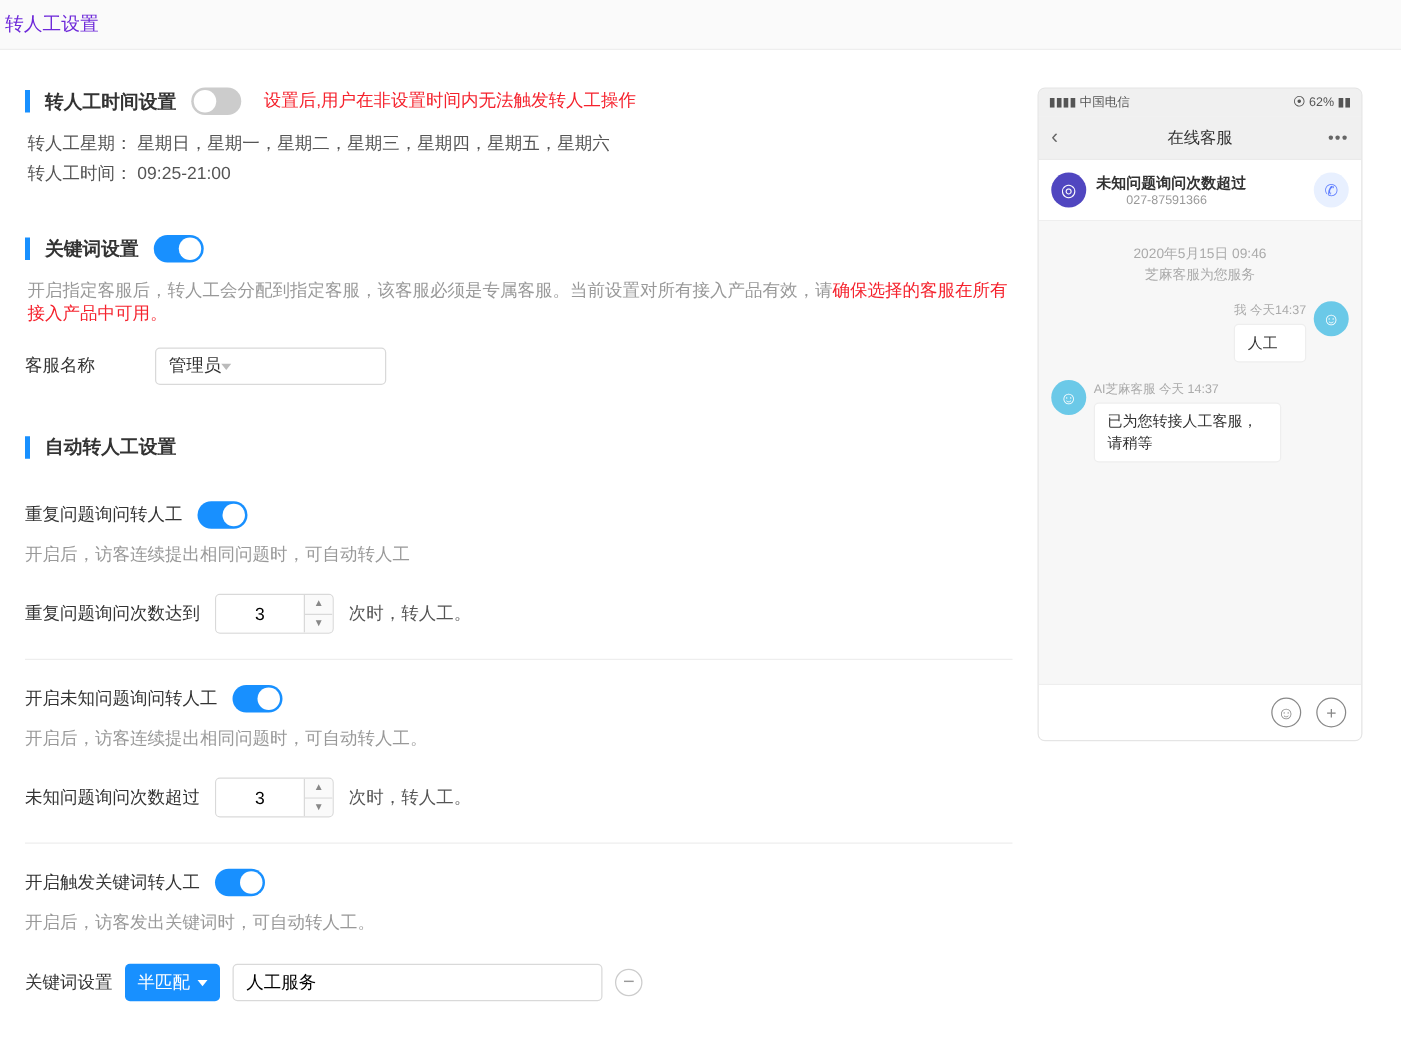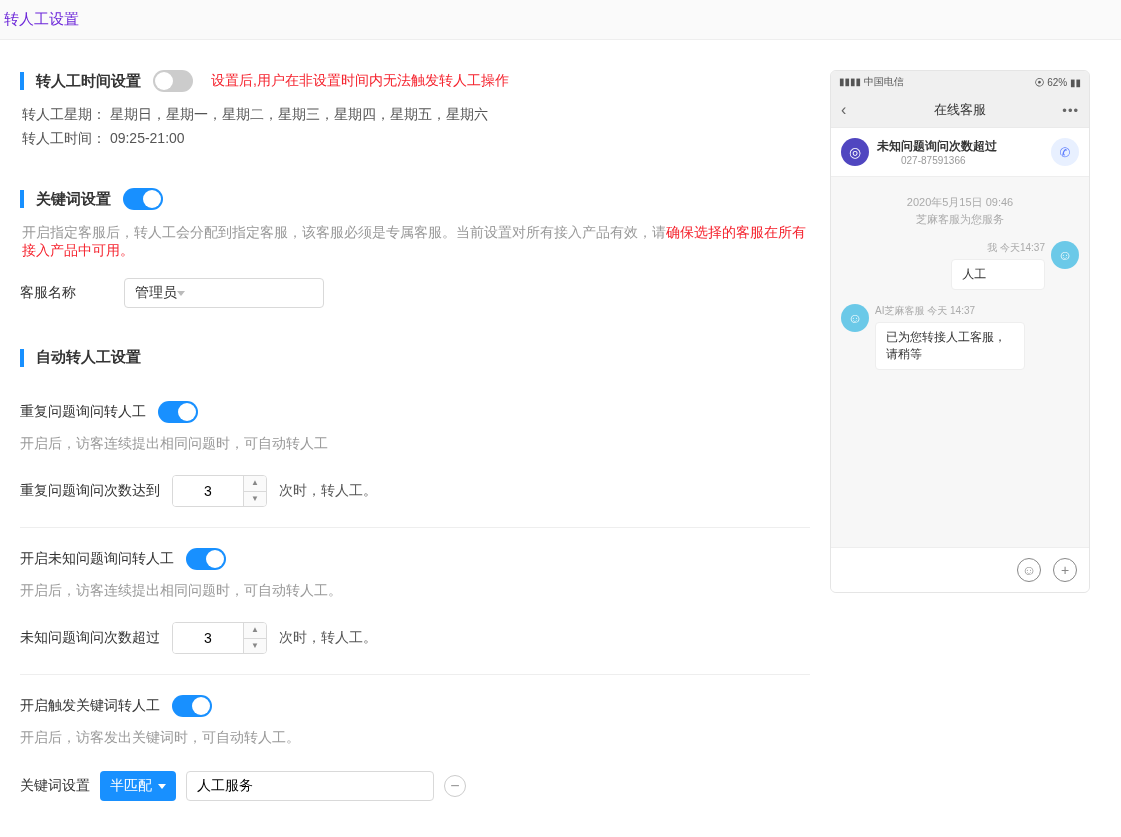--- a/index.html
+++ b/index.html
@@ -92,21 +92,21 @@
       display: flex;
       align-items: center;
       gap: 24px;
       margin: 16px 0;
     }
     .field-label { color: #333; min-width: 80px; }
     .select {
       border: 1px solid #d9d9d9;
       border-radius: 4px;
       padding: 5px 10px;
-      width: 200px;
+      width: 185px;
       display: inline-flex;
       align-items: center;
       cursor: pointer;
       background: #fff;
     }
     .chevron {
       width: 0; height: 0;
       border-left: 4px solid transparent;
       border-right: 4px solid transparent;
       border-top: 5px solid #bbb;
@@ -184,21 +184,21 @@
     .match-select .chev-white {
       width: 0; height: 0;
       border-left: 4px solid transparent;
       border-right: 4px solid transparent;
       border-top: 5px solid #fff;
     }
     .kw-input {
       border: 1px solid #d9d9d9;
       border-radius: 4px;
       padding: 6px 10px;
-      width: 248px;
+      width: 296px;
       font-size: 14px;
       outline: none;
     }
     .circle-btn {
       width: 22px; height: 22px;
       border: 1px solid #ccc;
       border-radius: 50%;
       display: inline-flex;
       align-items: center;
       justify-content: center;
@@ -281,21 +281,21 @@
     .chat-body {
       padding: 12px 10px;
       min-height: 370px;
       background: #f7f7f7;
     }
     .chat-date { text-align: center; color: #aaa; font-size: 11px; margin: 6px 0 2px; }
     .chat-sub { text-align: center; color: #aaa; font-size: 11px; margin-bottom: 14px; }
     .msg-right {
       display: flex; justify-content: flex-end; align-items: flex-start; gap: 6px; margin-bottom: 14px;
     }
-    .msg-right .meta { font-size: 10px; color: #aaa; text-align: center; margin-bottom: 4px; margin-left: 36px; }
+    .msg-right .meta { font-size: 10px; color: #aaa; text-align: center; margin-bottom: 4px; }
     .bubble-right {
       background: #fff; border: 1px solid #eee; border-radius: 4px;
       padding: 6px 10px; max-width: 150px;
     }
     .avatar-bot {
       width: 28px; height: 28px; border-radius: 50%;
       background: #6bc9e8; color: #fff;
       display: flex; align-items: center; justify-content: center;
       font-size: 14px;
     }

